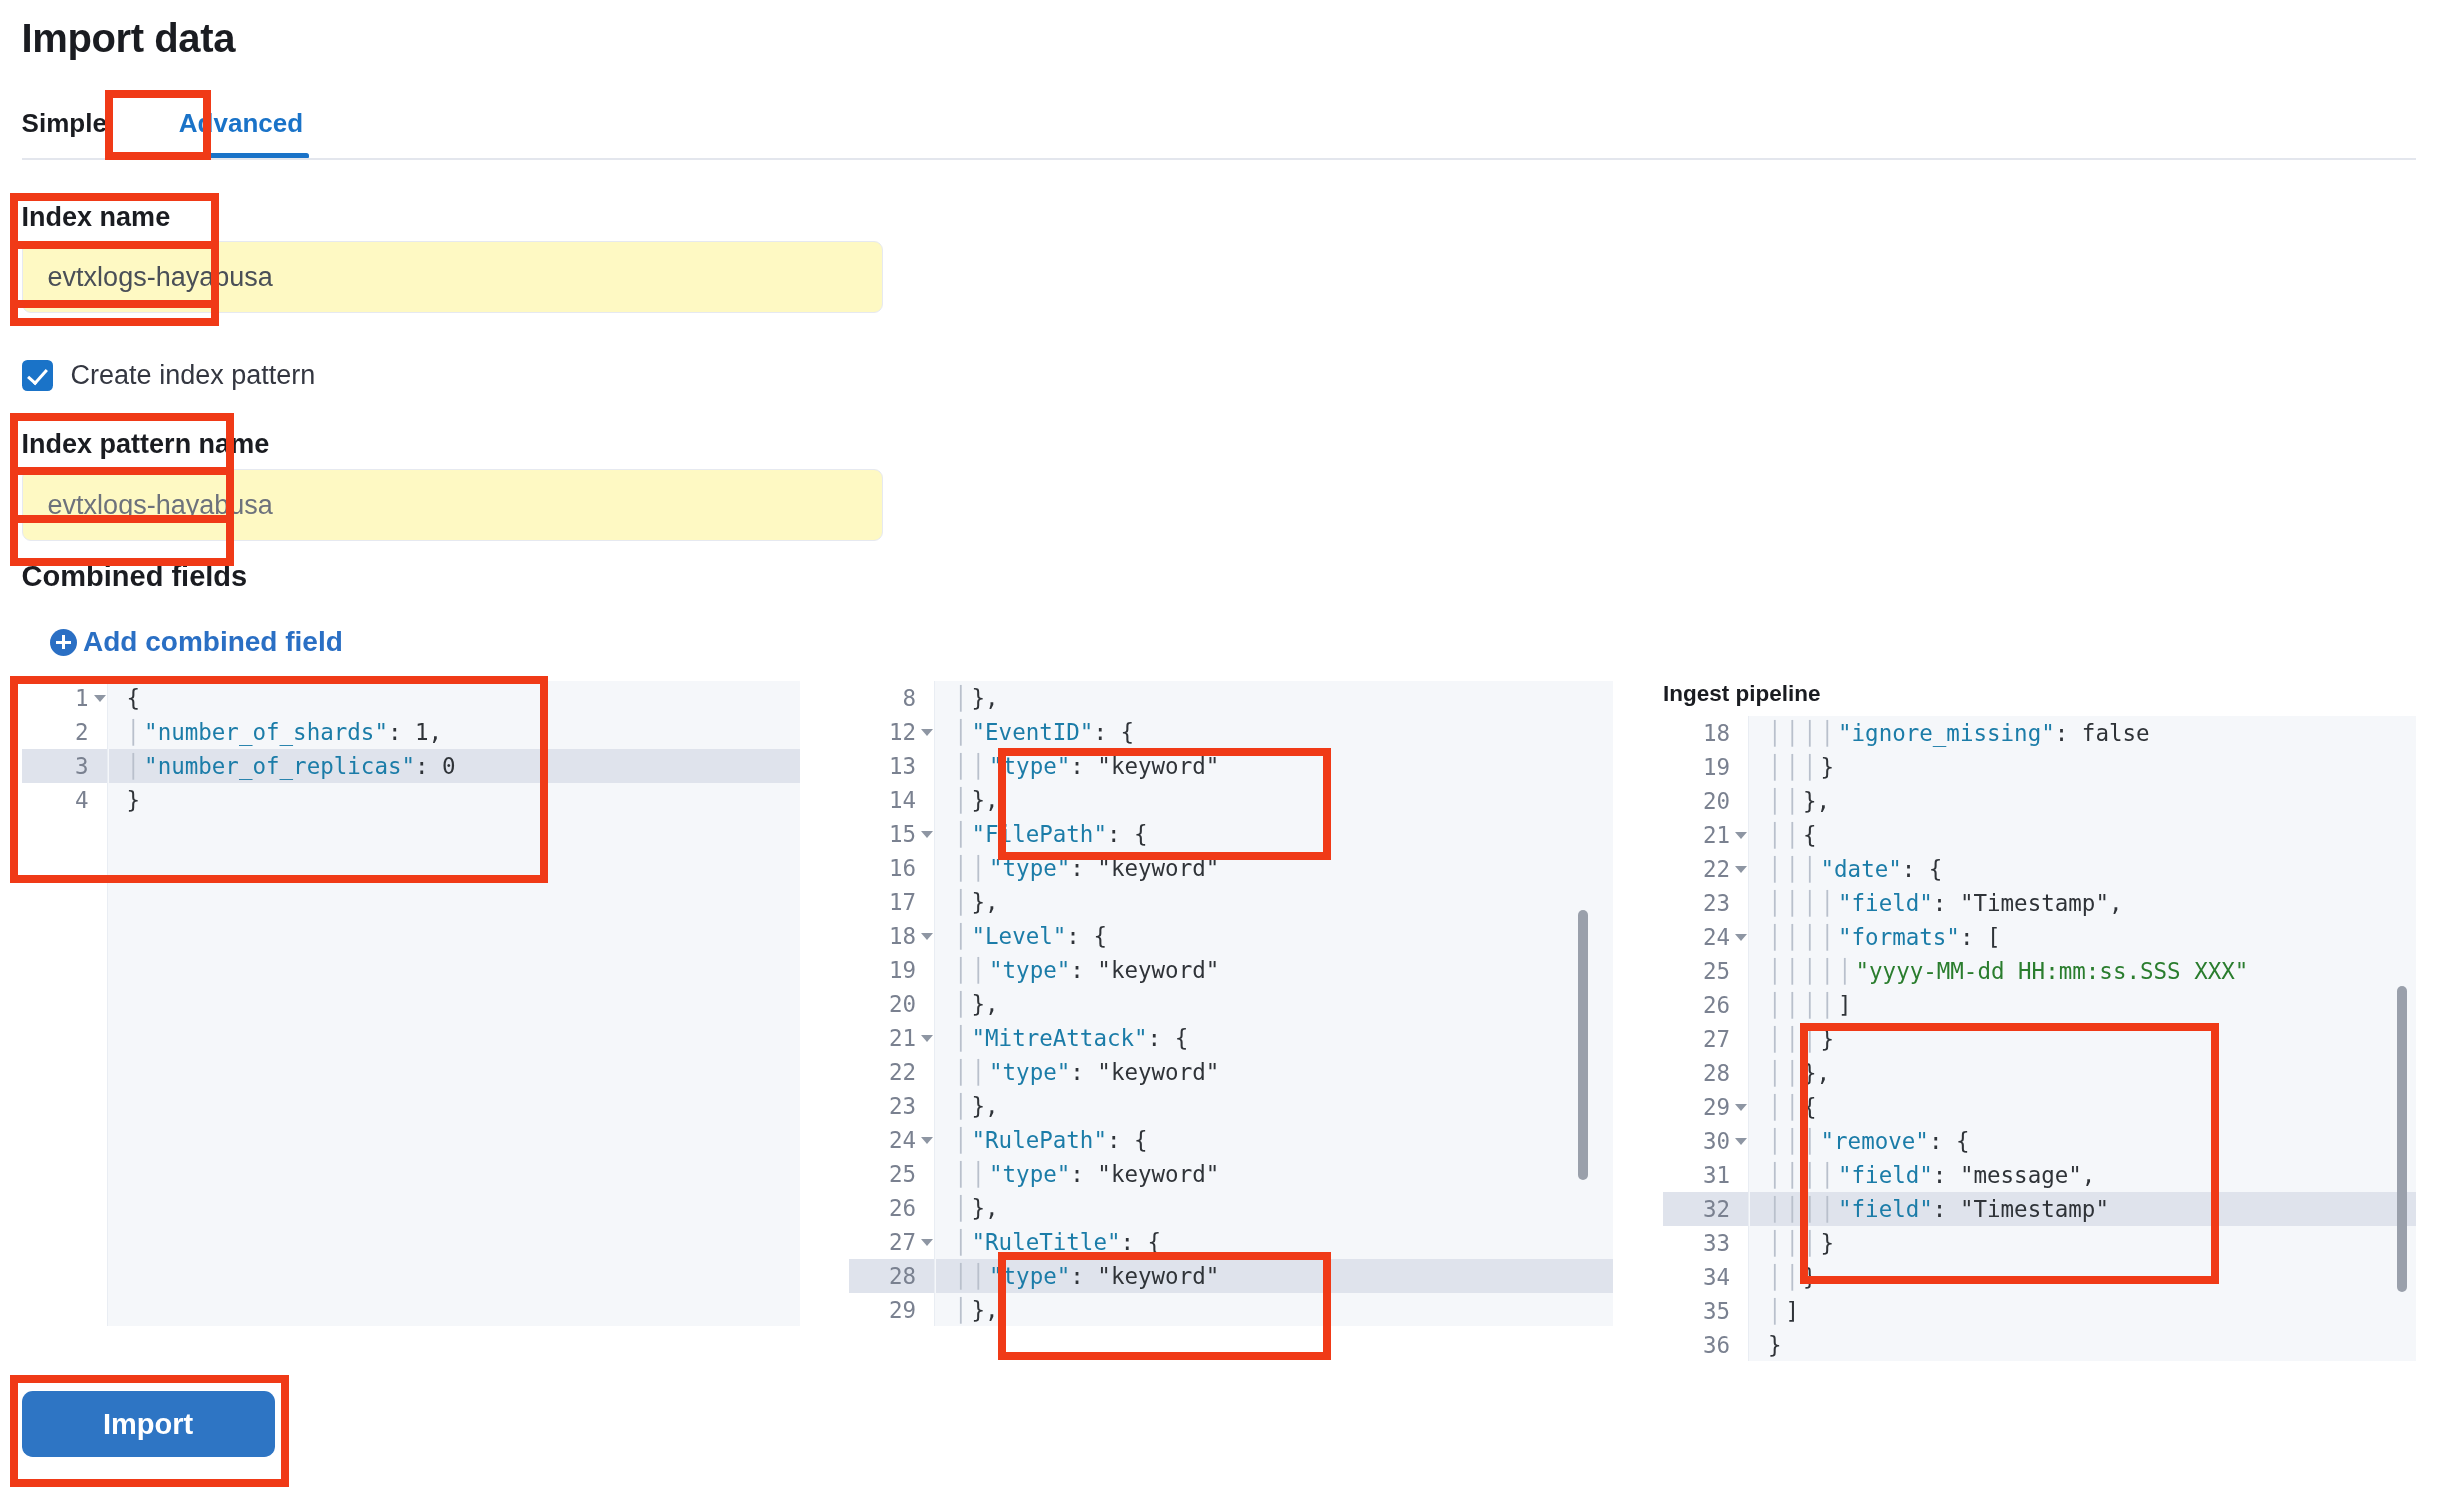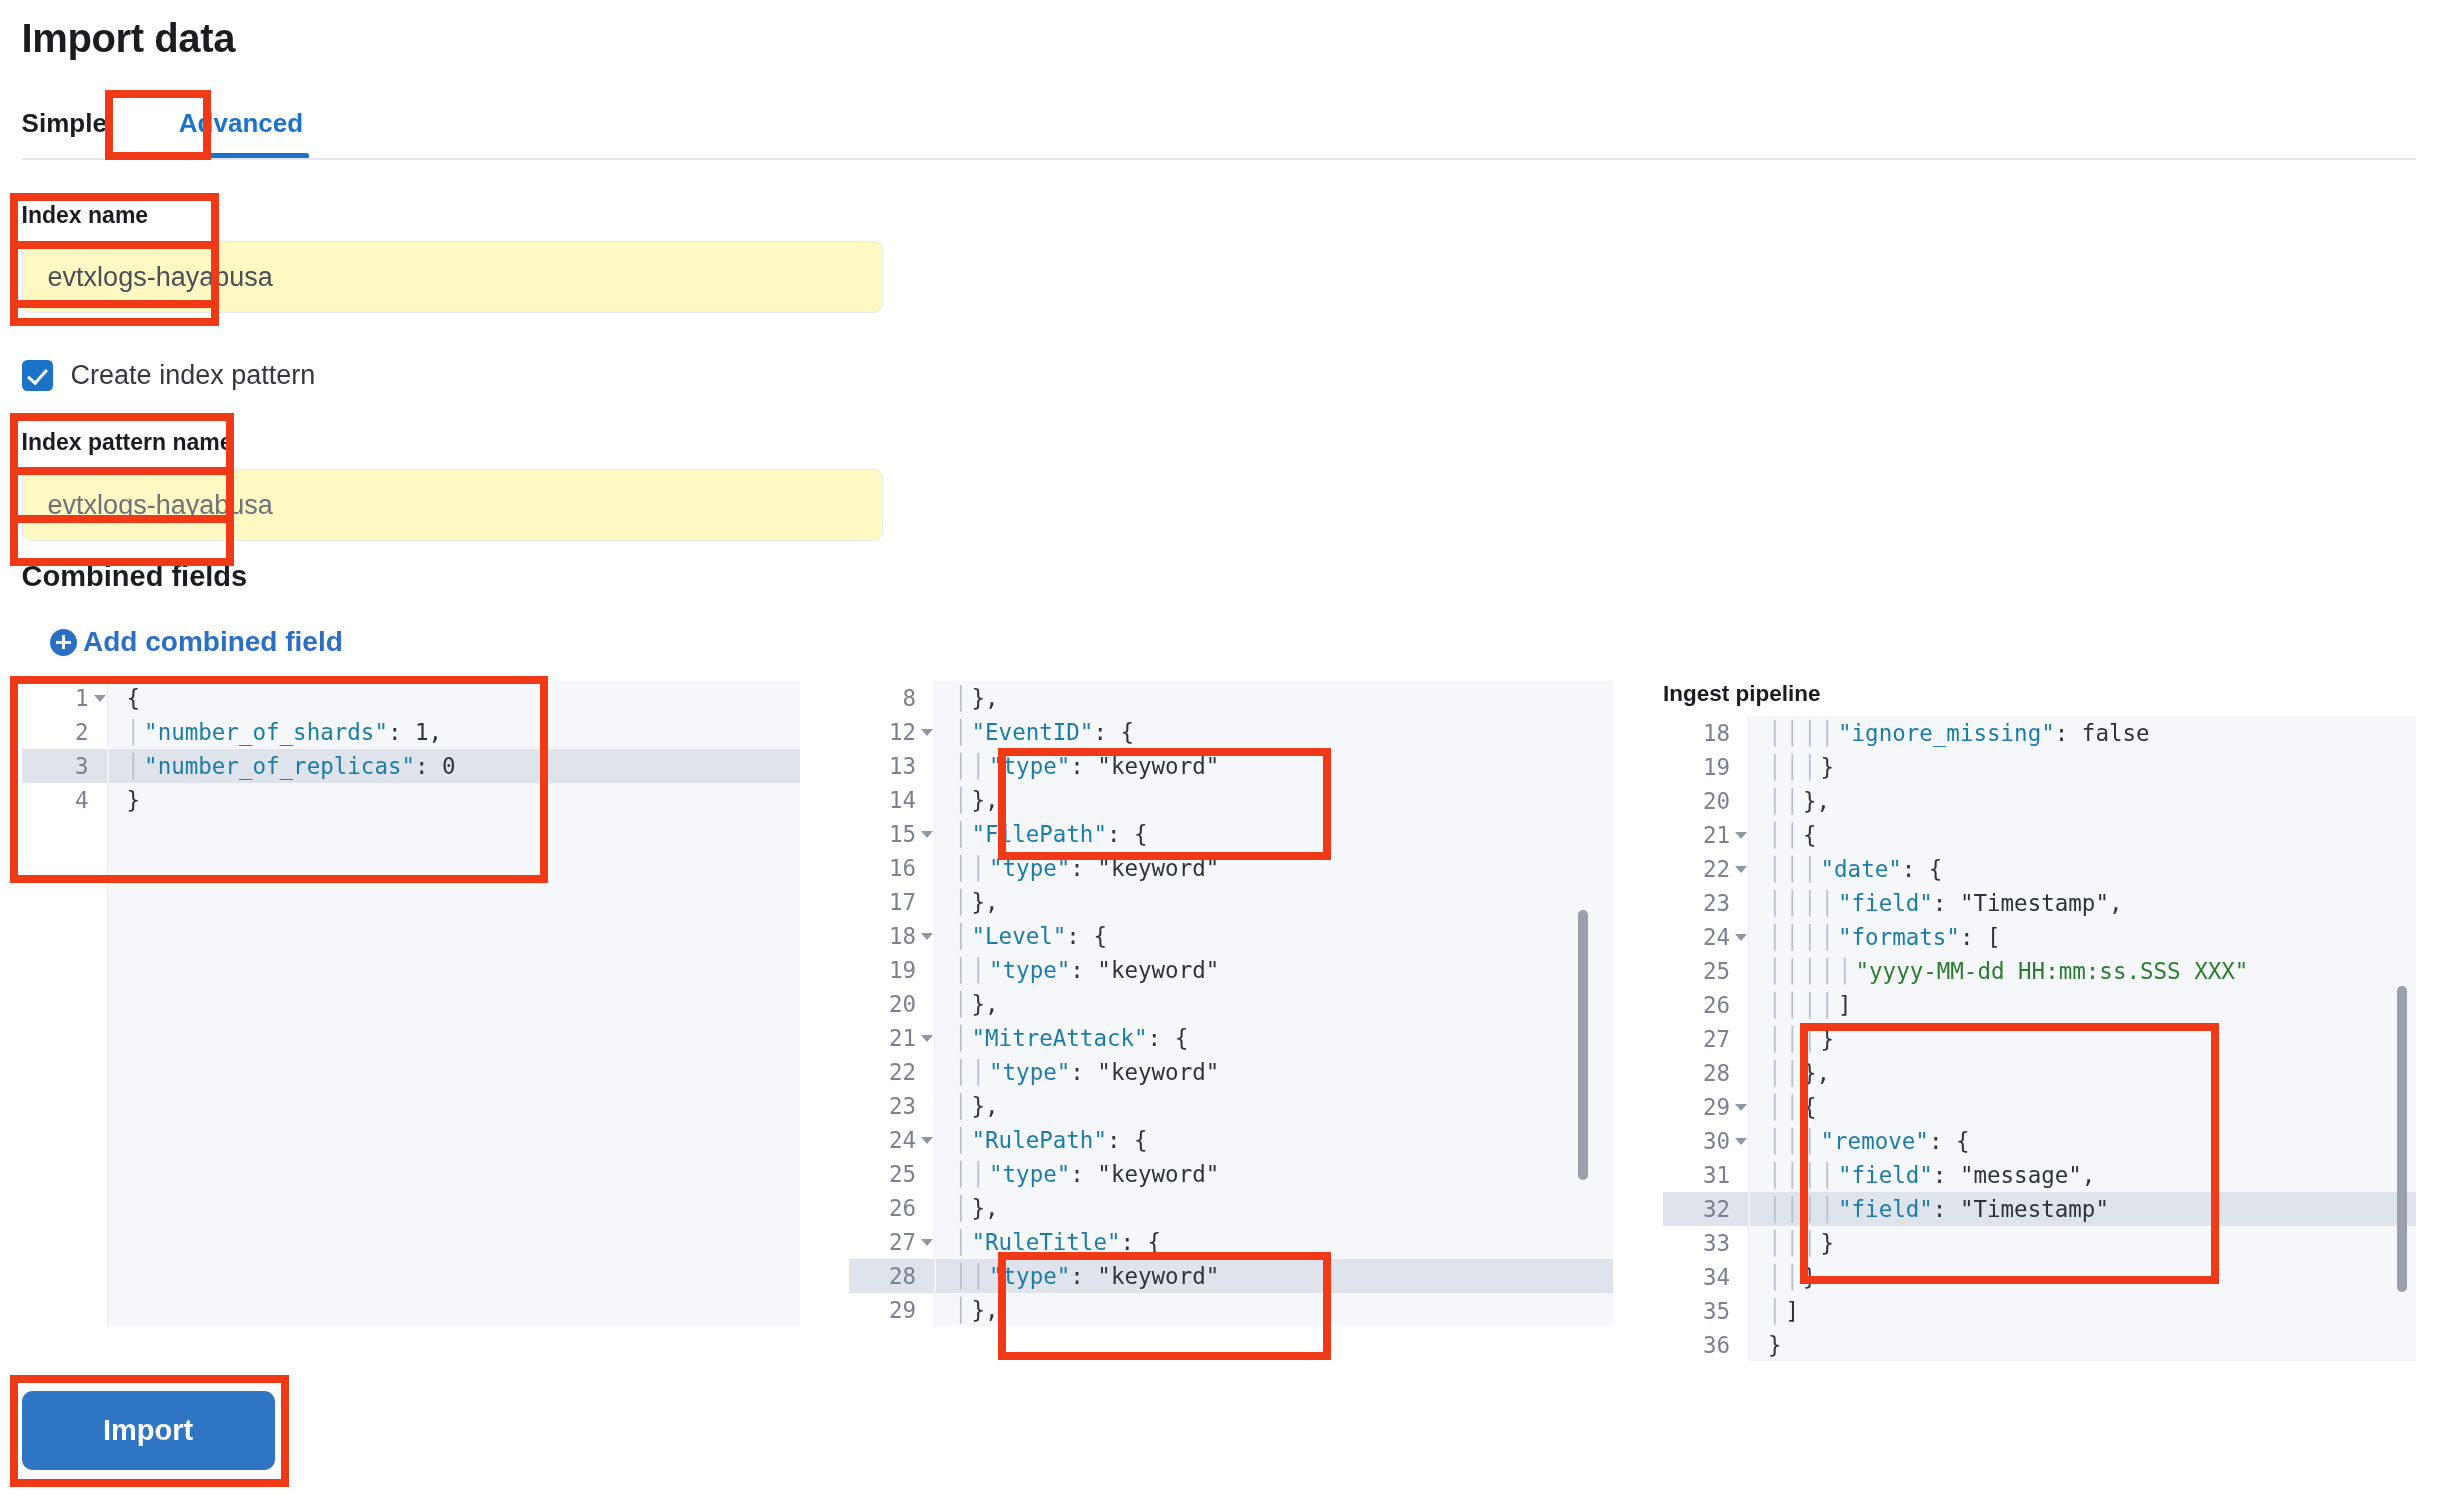--- a/index.html
+++ b/index.html
@@ -53,21 +53,21 @@
   .tab-underline {
     position: absolute;
     left: 21.6px; right: 21.6px; top: 158px;
     height: 1.8px;
     background: #e3e6ed;
   }
 
   
   .field-label {
     position: absolute;
-    font-size: 23px;
+    font-size: 27px;
     font-weight: bold;
     color: #1a1c21;
   }
   .text-input {
     position: absolute;
     background: #fef9c3;
     border: 0.9px solid #e6e9f0;
     border-radius: 9px;
     display: flex;
     align-items: center;
@@ -218,21 +218,21 @@
     position: absolute;
     width: 10px;
     border-radius: 5.4px;
     background: #9aa0ab;
   }
 
   
   .import-btn {
     position: absolute;
     left: 21.6px; top: 1391px;
-    width: 253px; height: 79px;
+    width: 253px; height: 66px;
     background: #2e75c4;
     color: #ffffff;
     border: none;
     border-radius: 10.8px;
     font-size: 29px;
     font-weight: bold;
     font-family: "Liberation Sans", sans-serif;
     cursor: pointer;
   }
 

